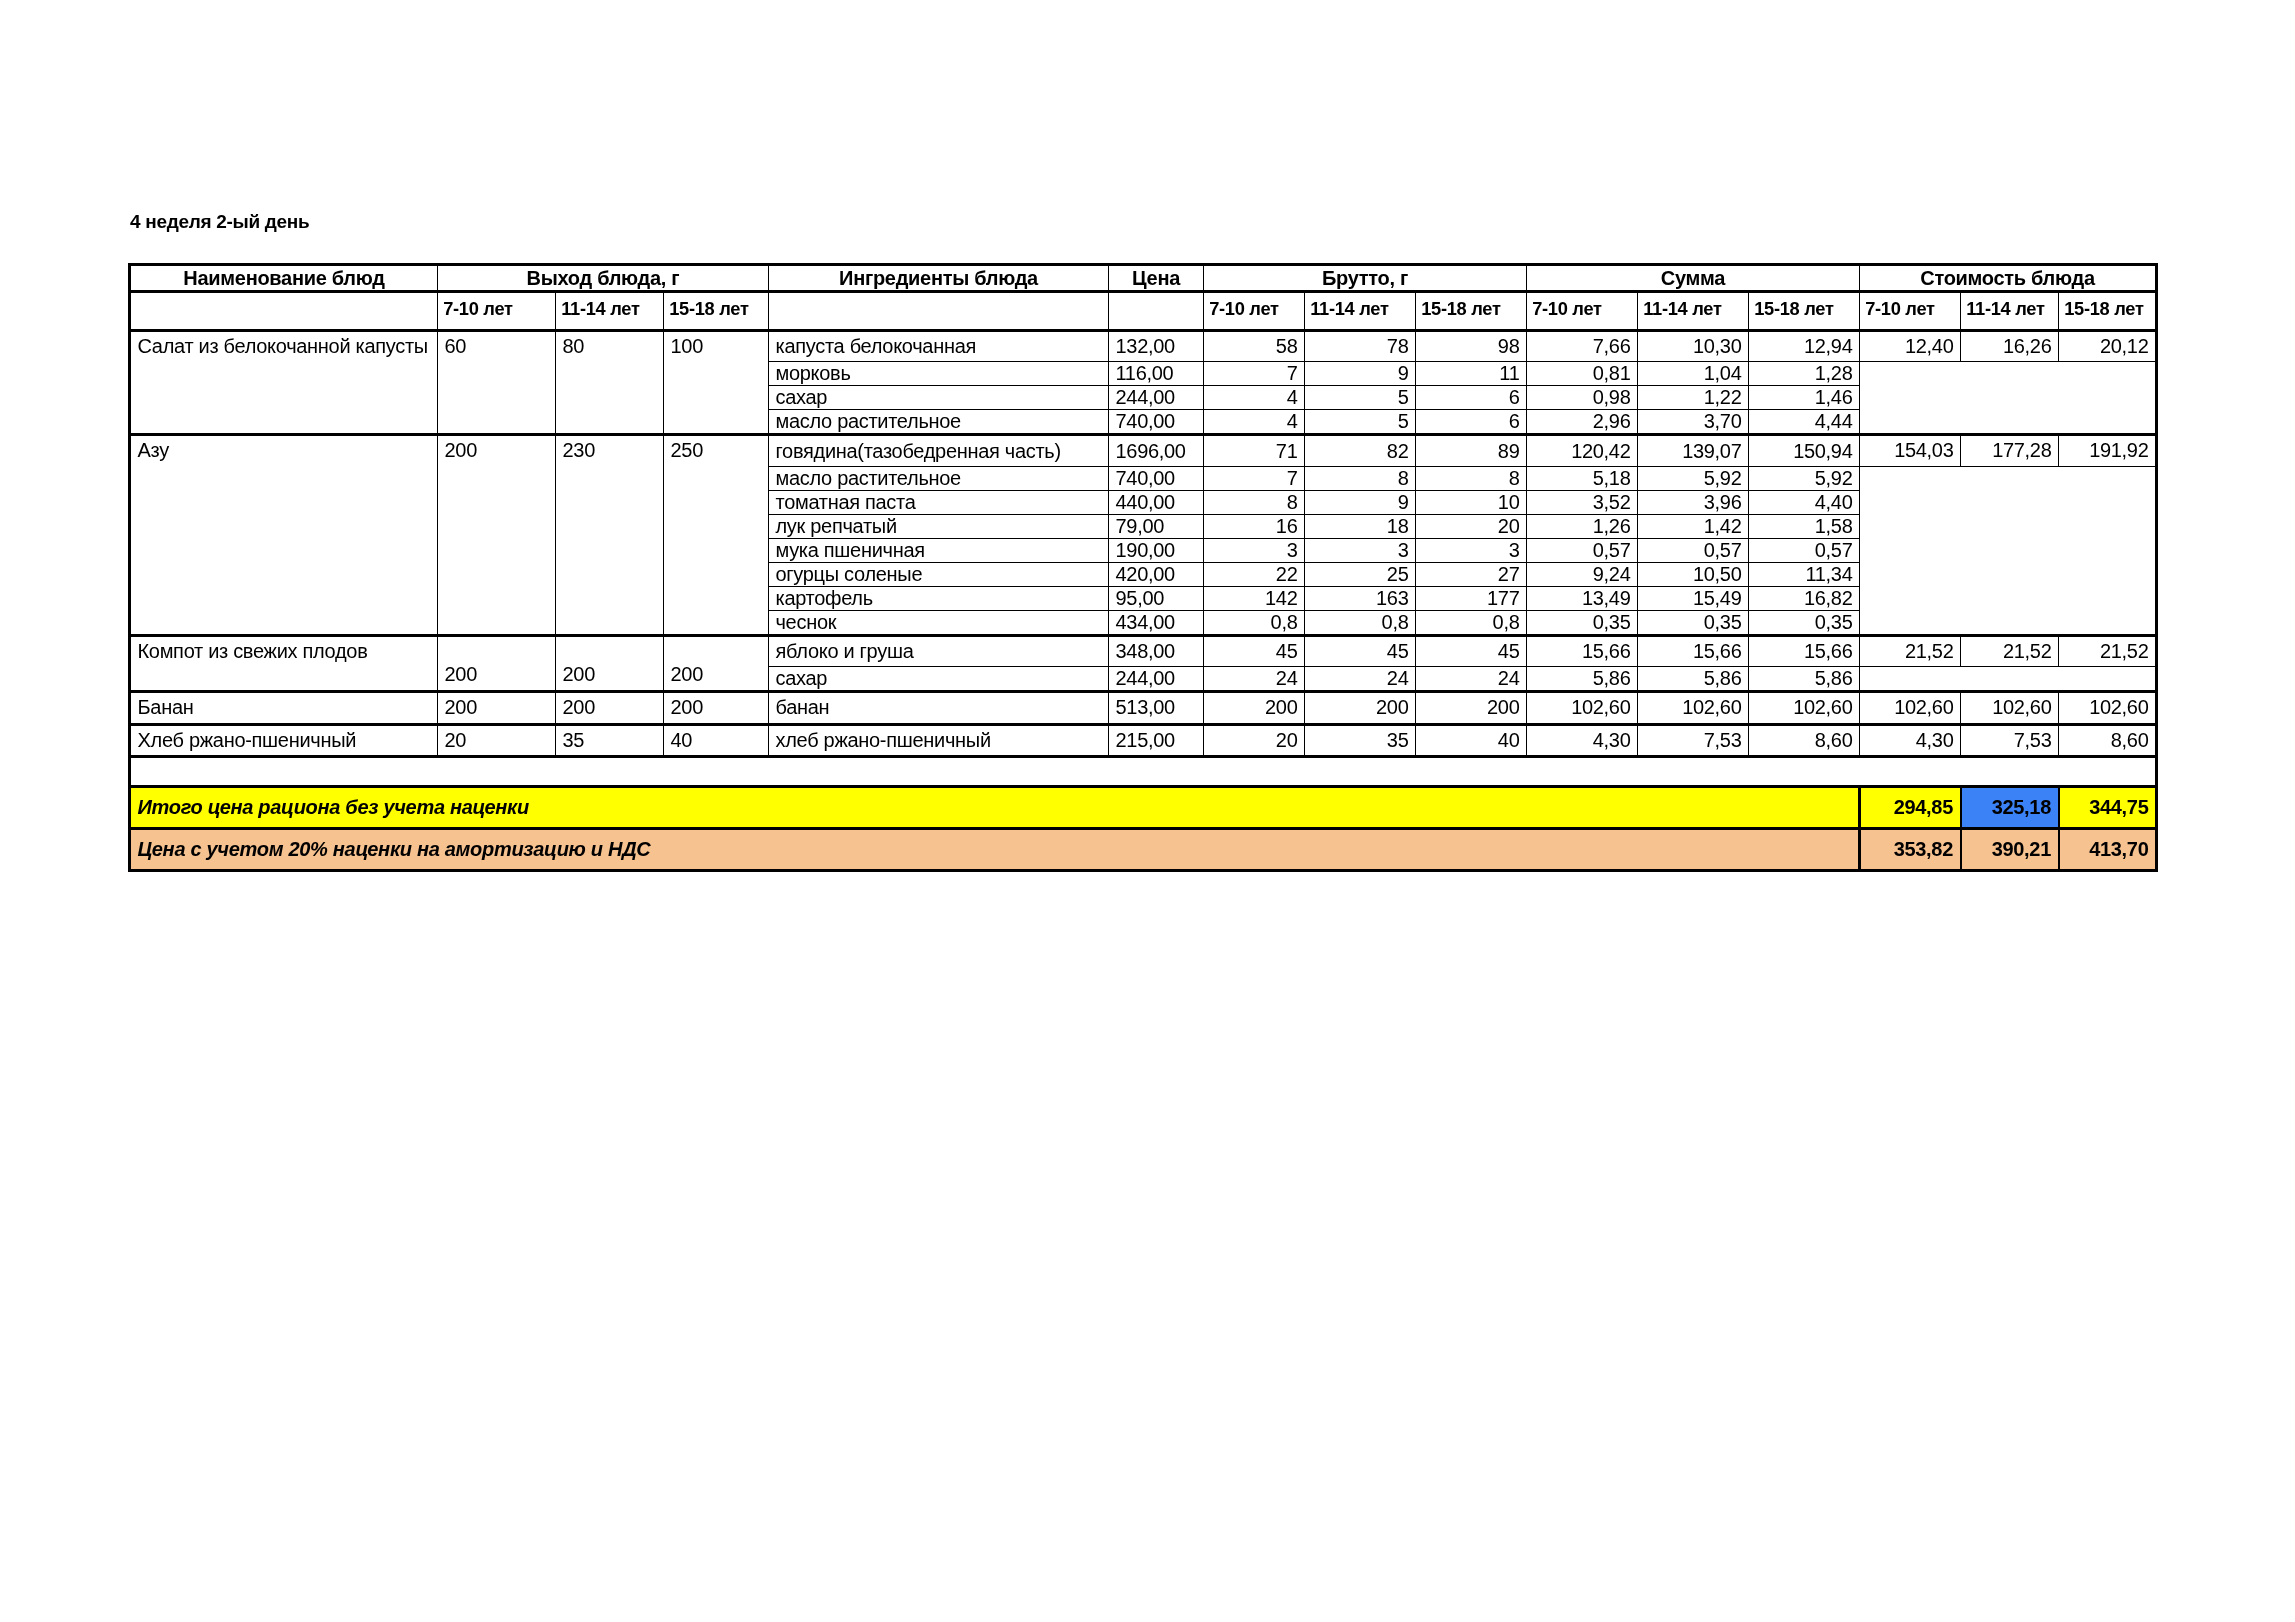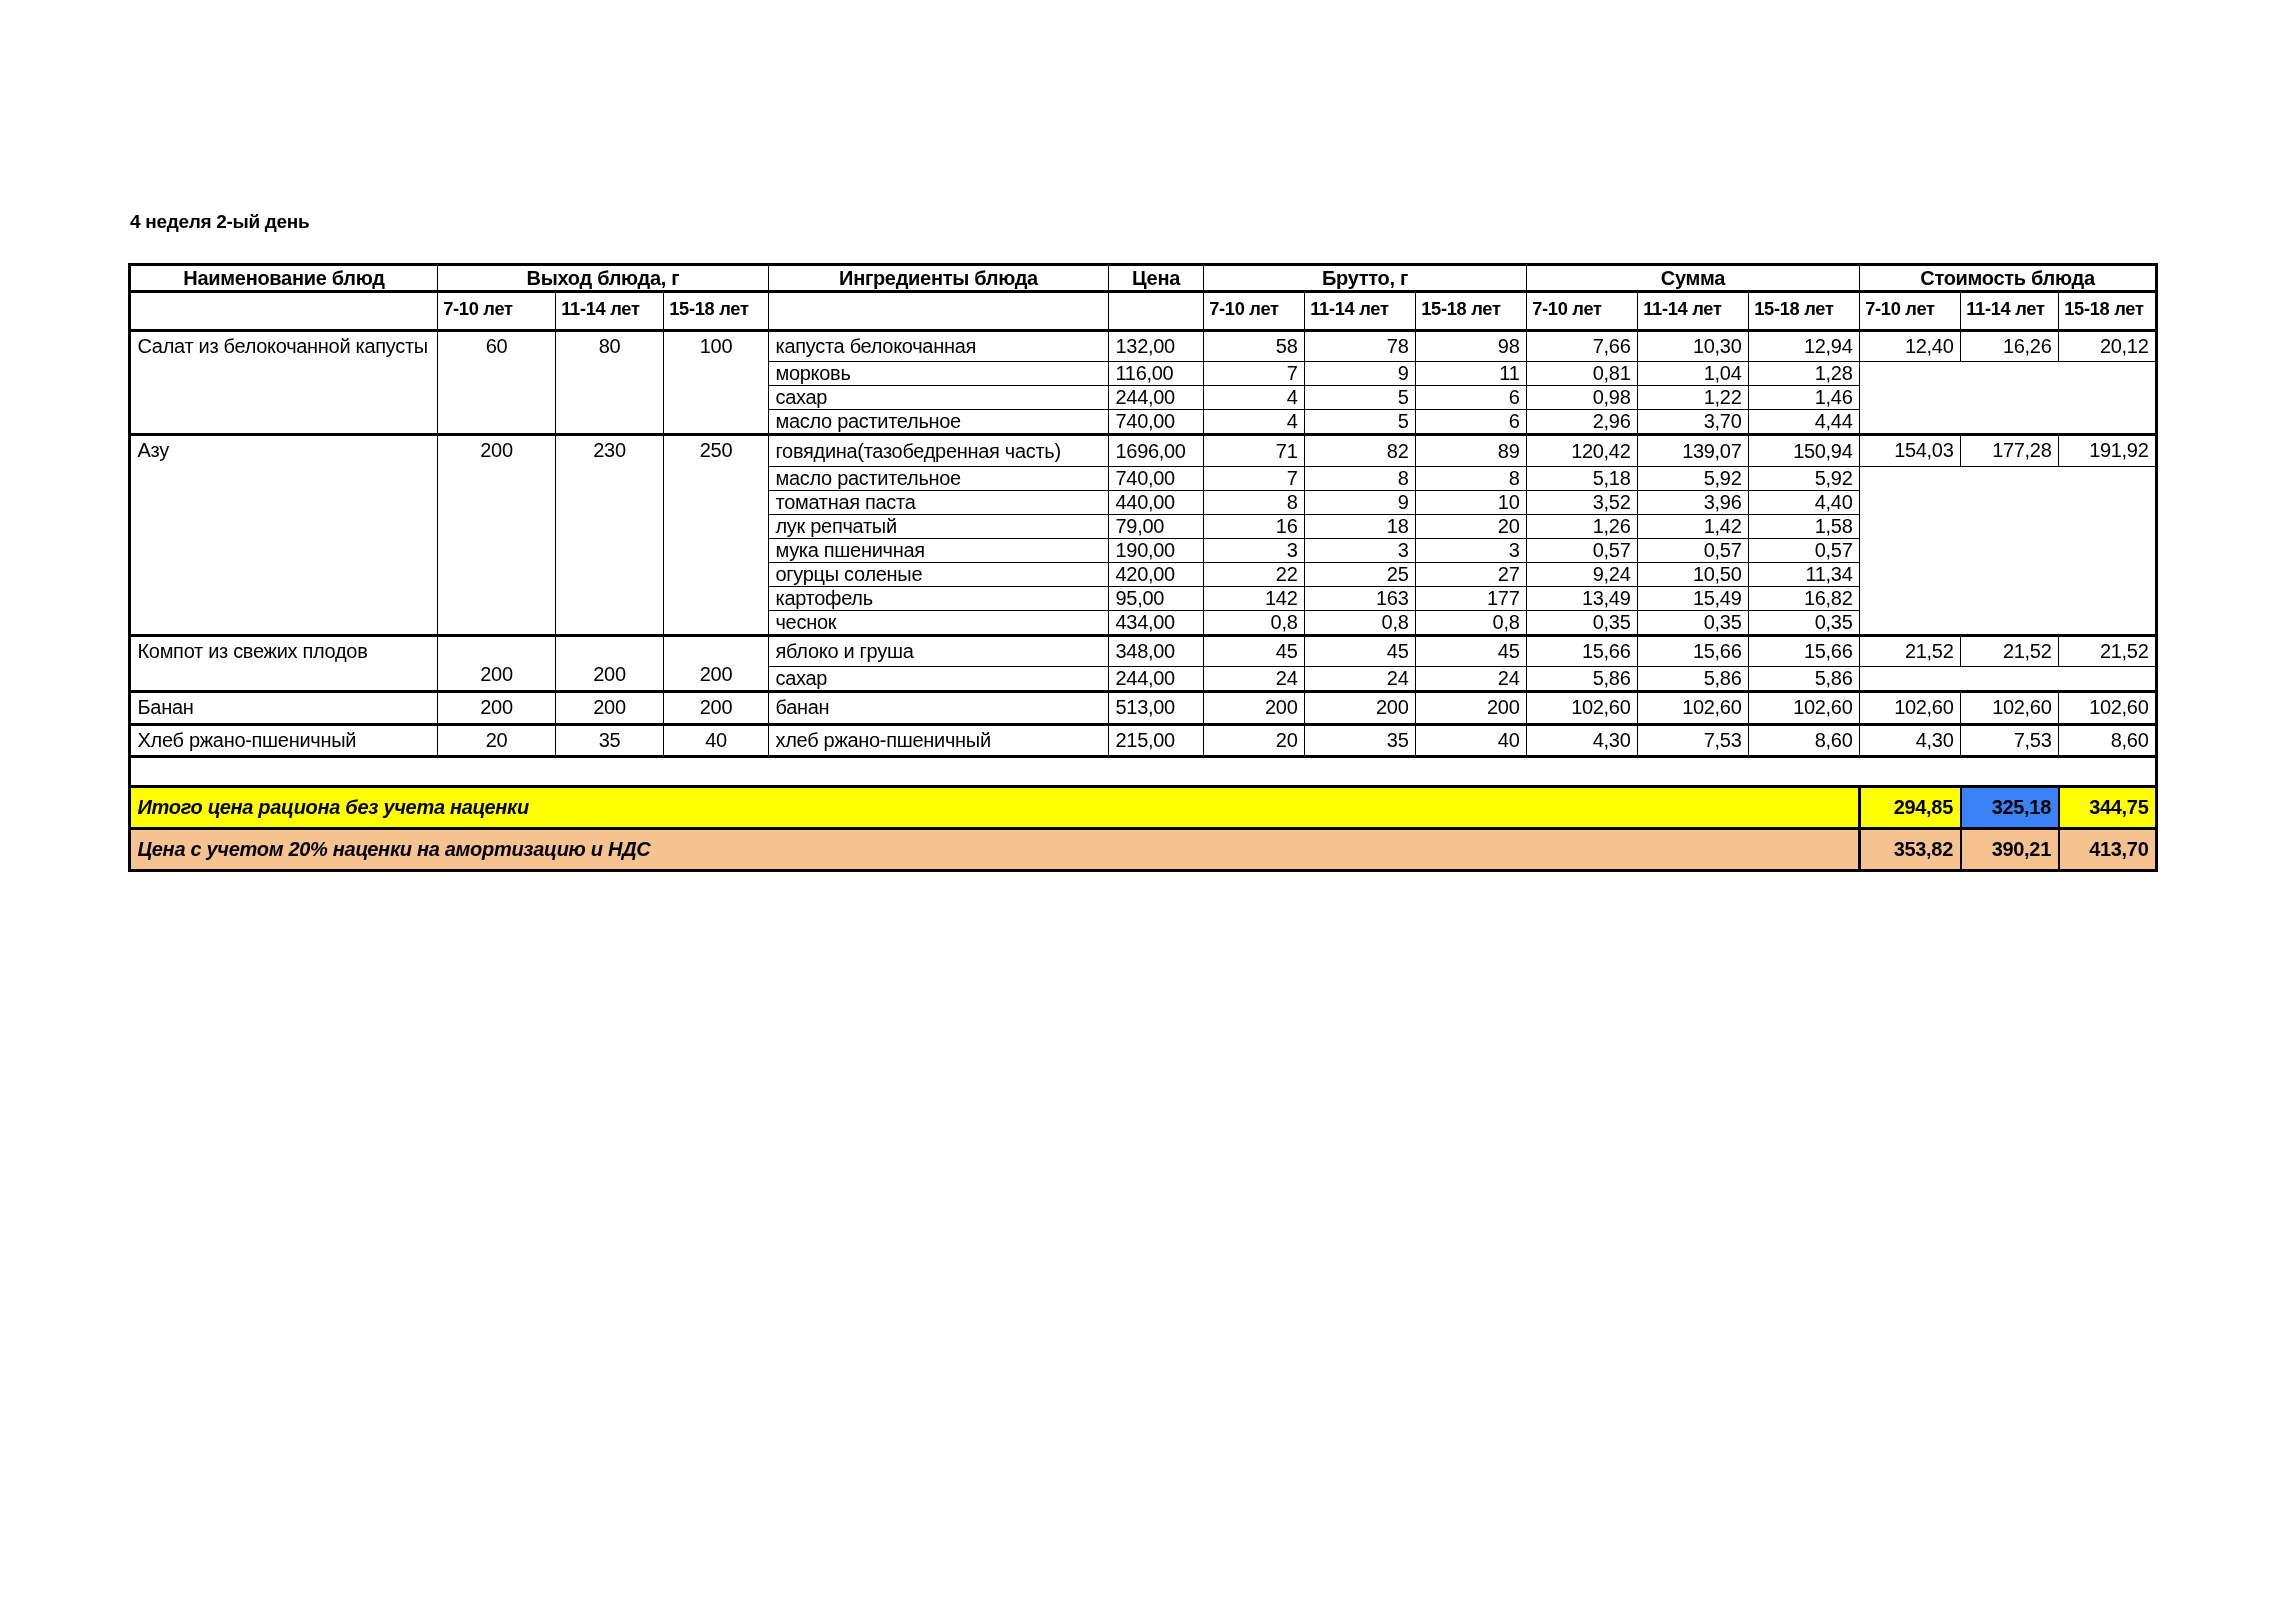--- a/index.html
+++ b/index.html
@@ -59,21 +59,20 @@
   tbody tr.dish-start td { border-top-width: 3.3px; }
   tbody tr.section-end td { border-bottom-width: 3.3px; }
   td.name-cell {
     vertical-align: top;
     text-align: left;
     line-height: 29.4px;
     padding: 0.7px 5.2px 0 5.2px;
   }
   td.out-cell {
     vertical-align: top;
-    text-align: center;
     line-height: 29.4px;
     padding: 0.7px 2.6px;
   }
   td.out-cell.vbot { vertical-align: bottom; padding-bottom: 1.3px; }
   td.ing-cell  { text-align: left;  padding-left: 5.2px;  white-space: nowrap; }
   td.price-cell{ text-align: left;  padding-left: 11.8px; }
   td.num       { text-align: right; padding-right: 6.5px; }
   td.cost-top  { vertical-align: top; line-height: 29.4px; padding-top: 0.7px; }
   td.cost-blank{ }
   .gl { border-left-width: 3.3px; }

